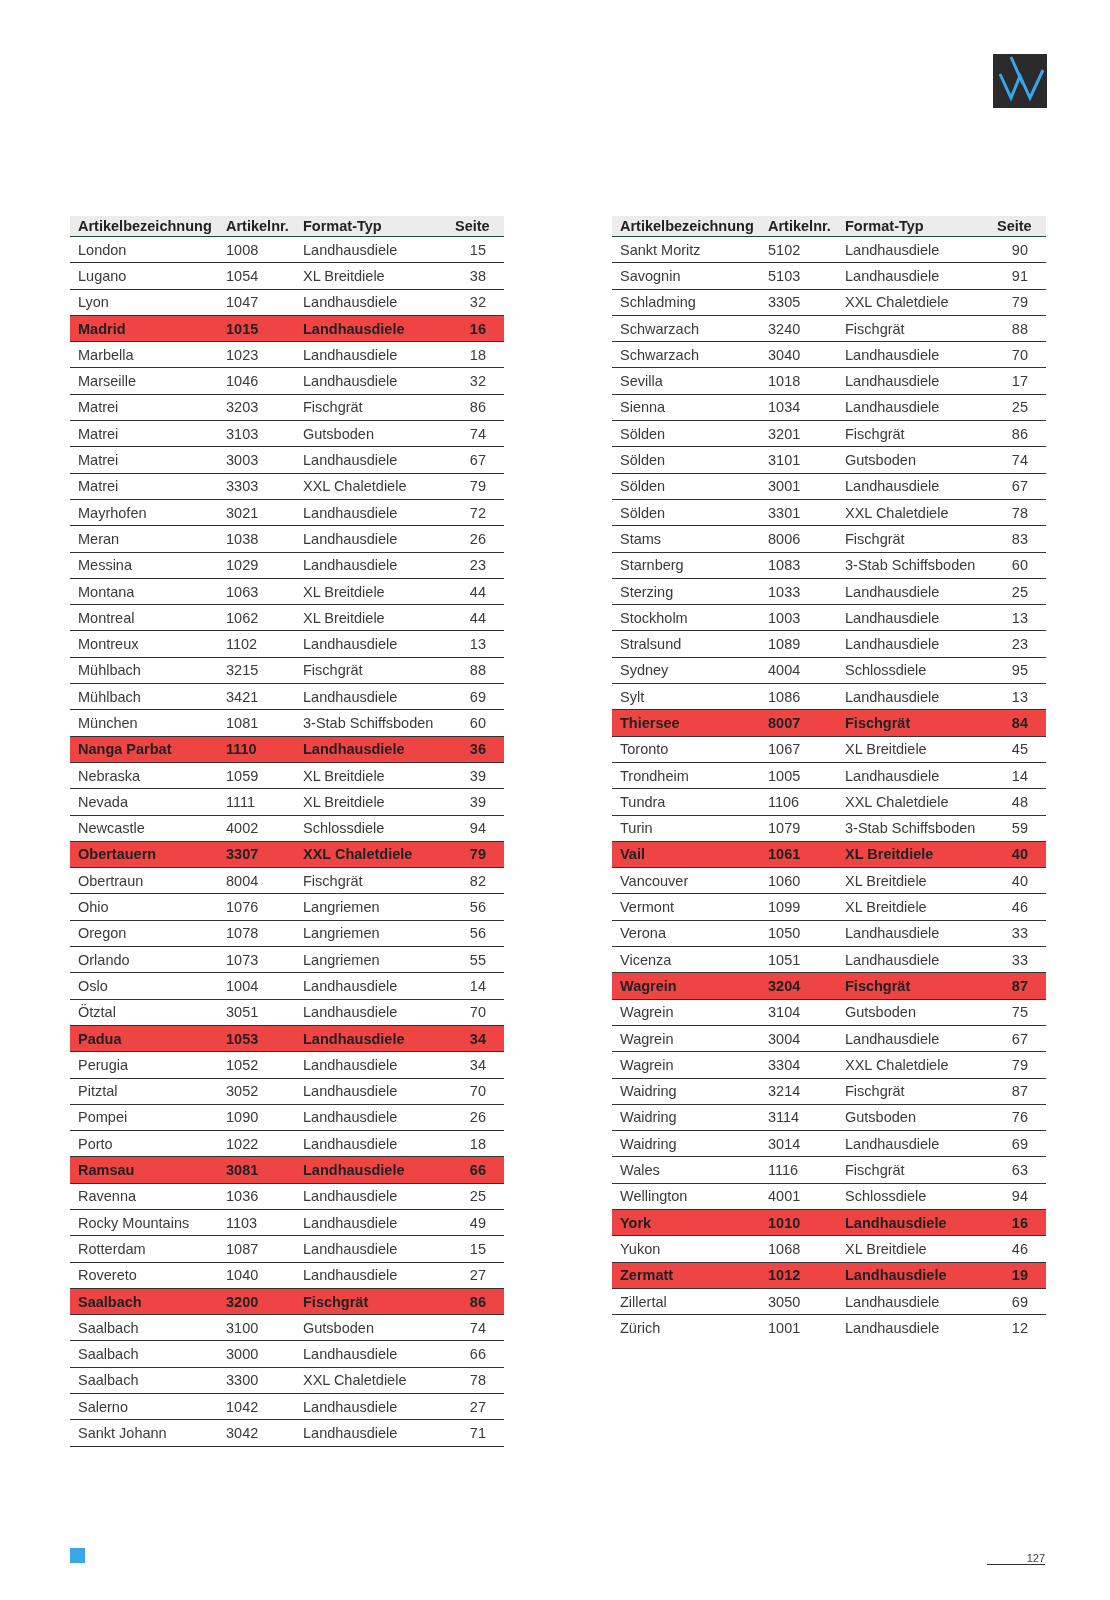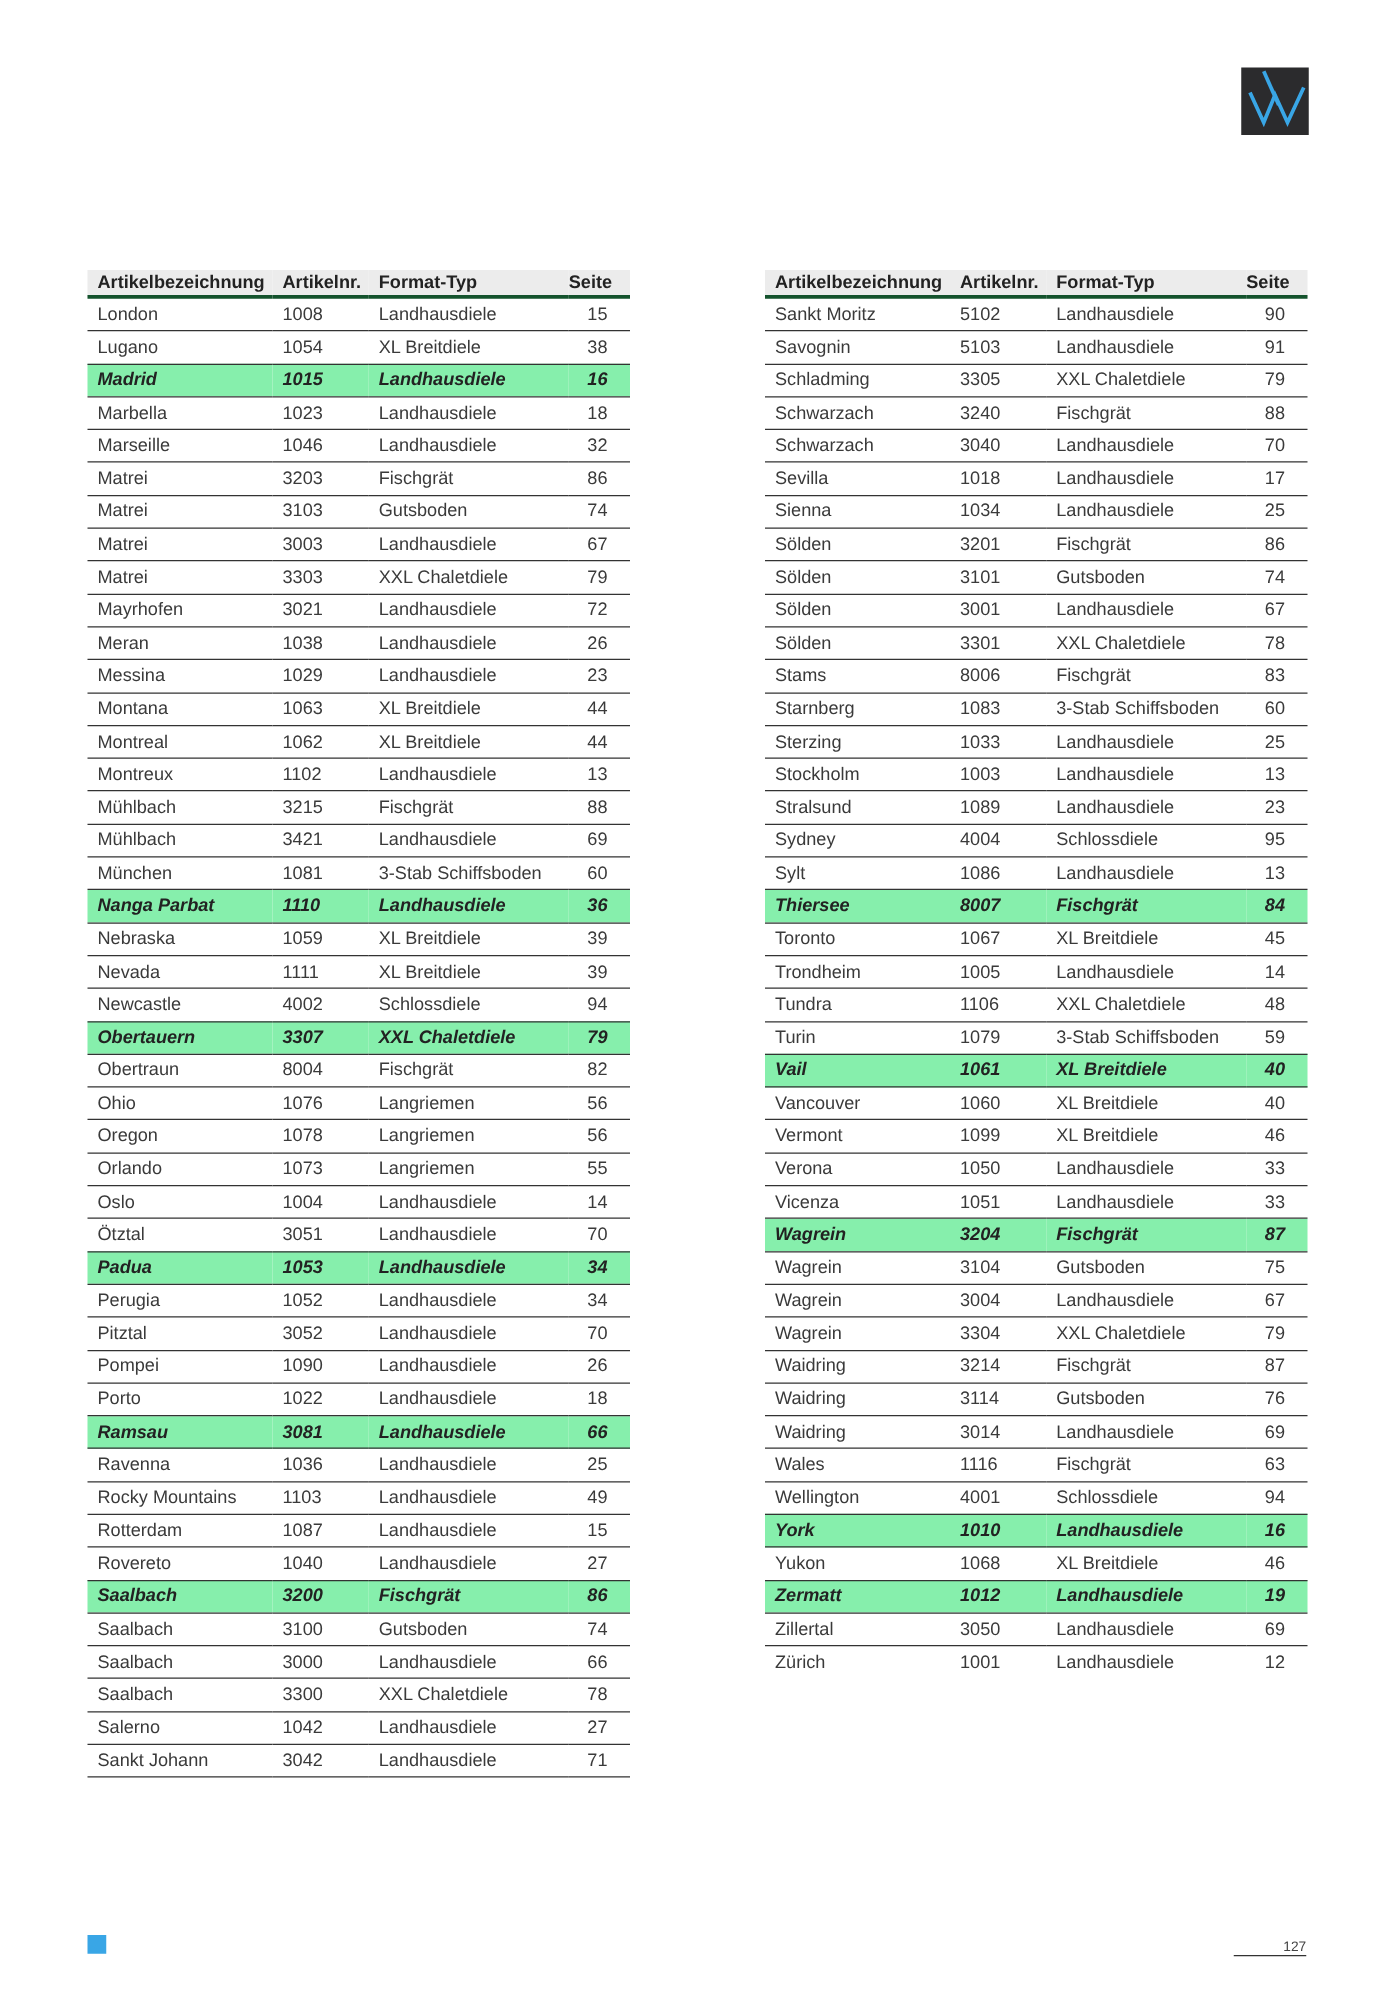--- a/index.html
+++ b/index.html
@@ -14,27 +14,27 @@
     .table-right { left: 612px; }
 
     table { border-collapse: collapse; width: 100%; table-layout: fixed; font-size: 14.5px; }
     col.c-name { width: 148px; }
     col.c-nr { width: 77px; }
     col.c-fmt { width: 160px; }
     col.c-page { width: 49px; }
 
     thead tr { background: #ececec; }
     thead th { height: 20px; font-weight: bold; text-align: left; padding: 0 0 0 8px;
-               border-bottom: 3px solid #14532d; color: #222222; margin-left: 32px; }
+               border-bottom: 1px solid #14532d; color: #222222; margin-left: 32px; }
     thead th.page { text-align: center; padding: 0 28px 0 0; }
 
     tbody td { height: 25.3px; padding: 0 0 0 8px; border-bottom: 1px solid #333333;
                white-space: nowrap; color: #3a3a3a; }
     tbody td.page { text-align: right; padding: 0 18px 0 0; }
-    tbody tr.hl { background: #86efac; font-style: italic; }
+    tbody tr.hl { background: #ef4444; }
     tbody tr.hl td { font-weight: bold; color: #222222; }
     tbody tr.last td { border-bottom: none; }
 
     .footer-square { position: absolute; left: 70px; top: 1548px; width: 15px; height: 15px; background: #39a6e6; }
     .page-number { position: absolute; left: 990px; top: 1552px; width: 55px; text-align: right;
                    font-size: 11px; color: #444444; }
     .page-rule { position: absolute; left: 987px; top: 1564px; width: 58px; height: 1px; background: #333333; }
   </style>
 </head>
 <body>
@@ -68,20 +68,26 @@
           <td>1008</td>
           <td>Landhausdiele</td>
           <td class="page">15</td>
         </tr>
         <tr>
           <td>Lugano</td>
           <td>1054</td>
           <td>XL Breitdiele</td>
           <td class="page">38</td>
         </tr>
+        <tr>
+          <td>Lyon</td>
+          <td>1047</td>
+          <td>Landhausdiele</td>
+          <td class="page">32</td>
+        </tr>
         <tr class="hl">
           <td>Madrid</td>
           <td>1015</td>
           <td>Landhausdiele</td>
           <td class="page">16</td>
         </tr>
         <tr>
           <td>Marbella</td>
           <td>1023</td>
           <td>Landhausdiele</td>

